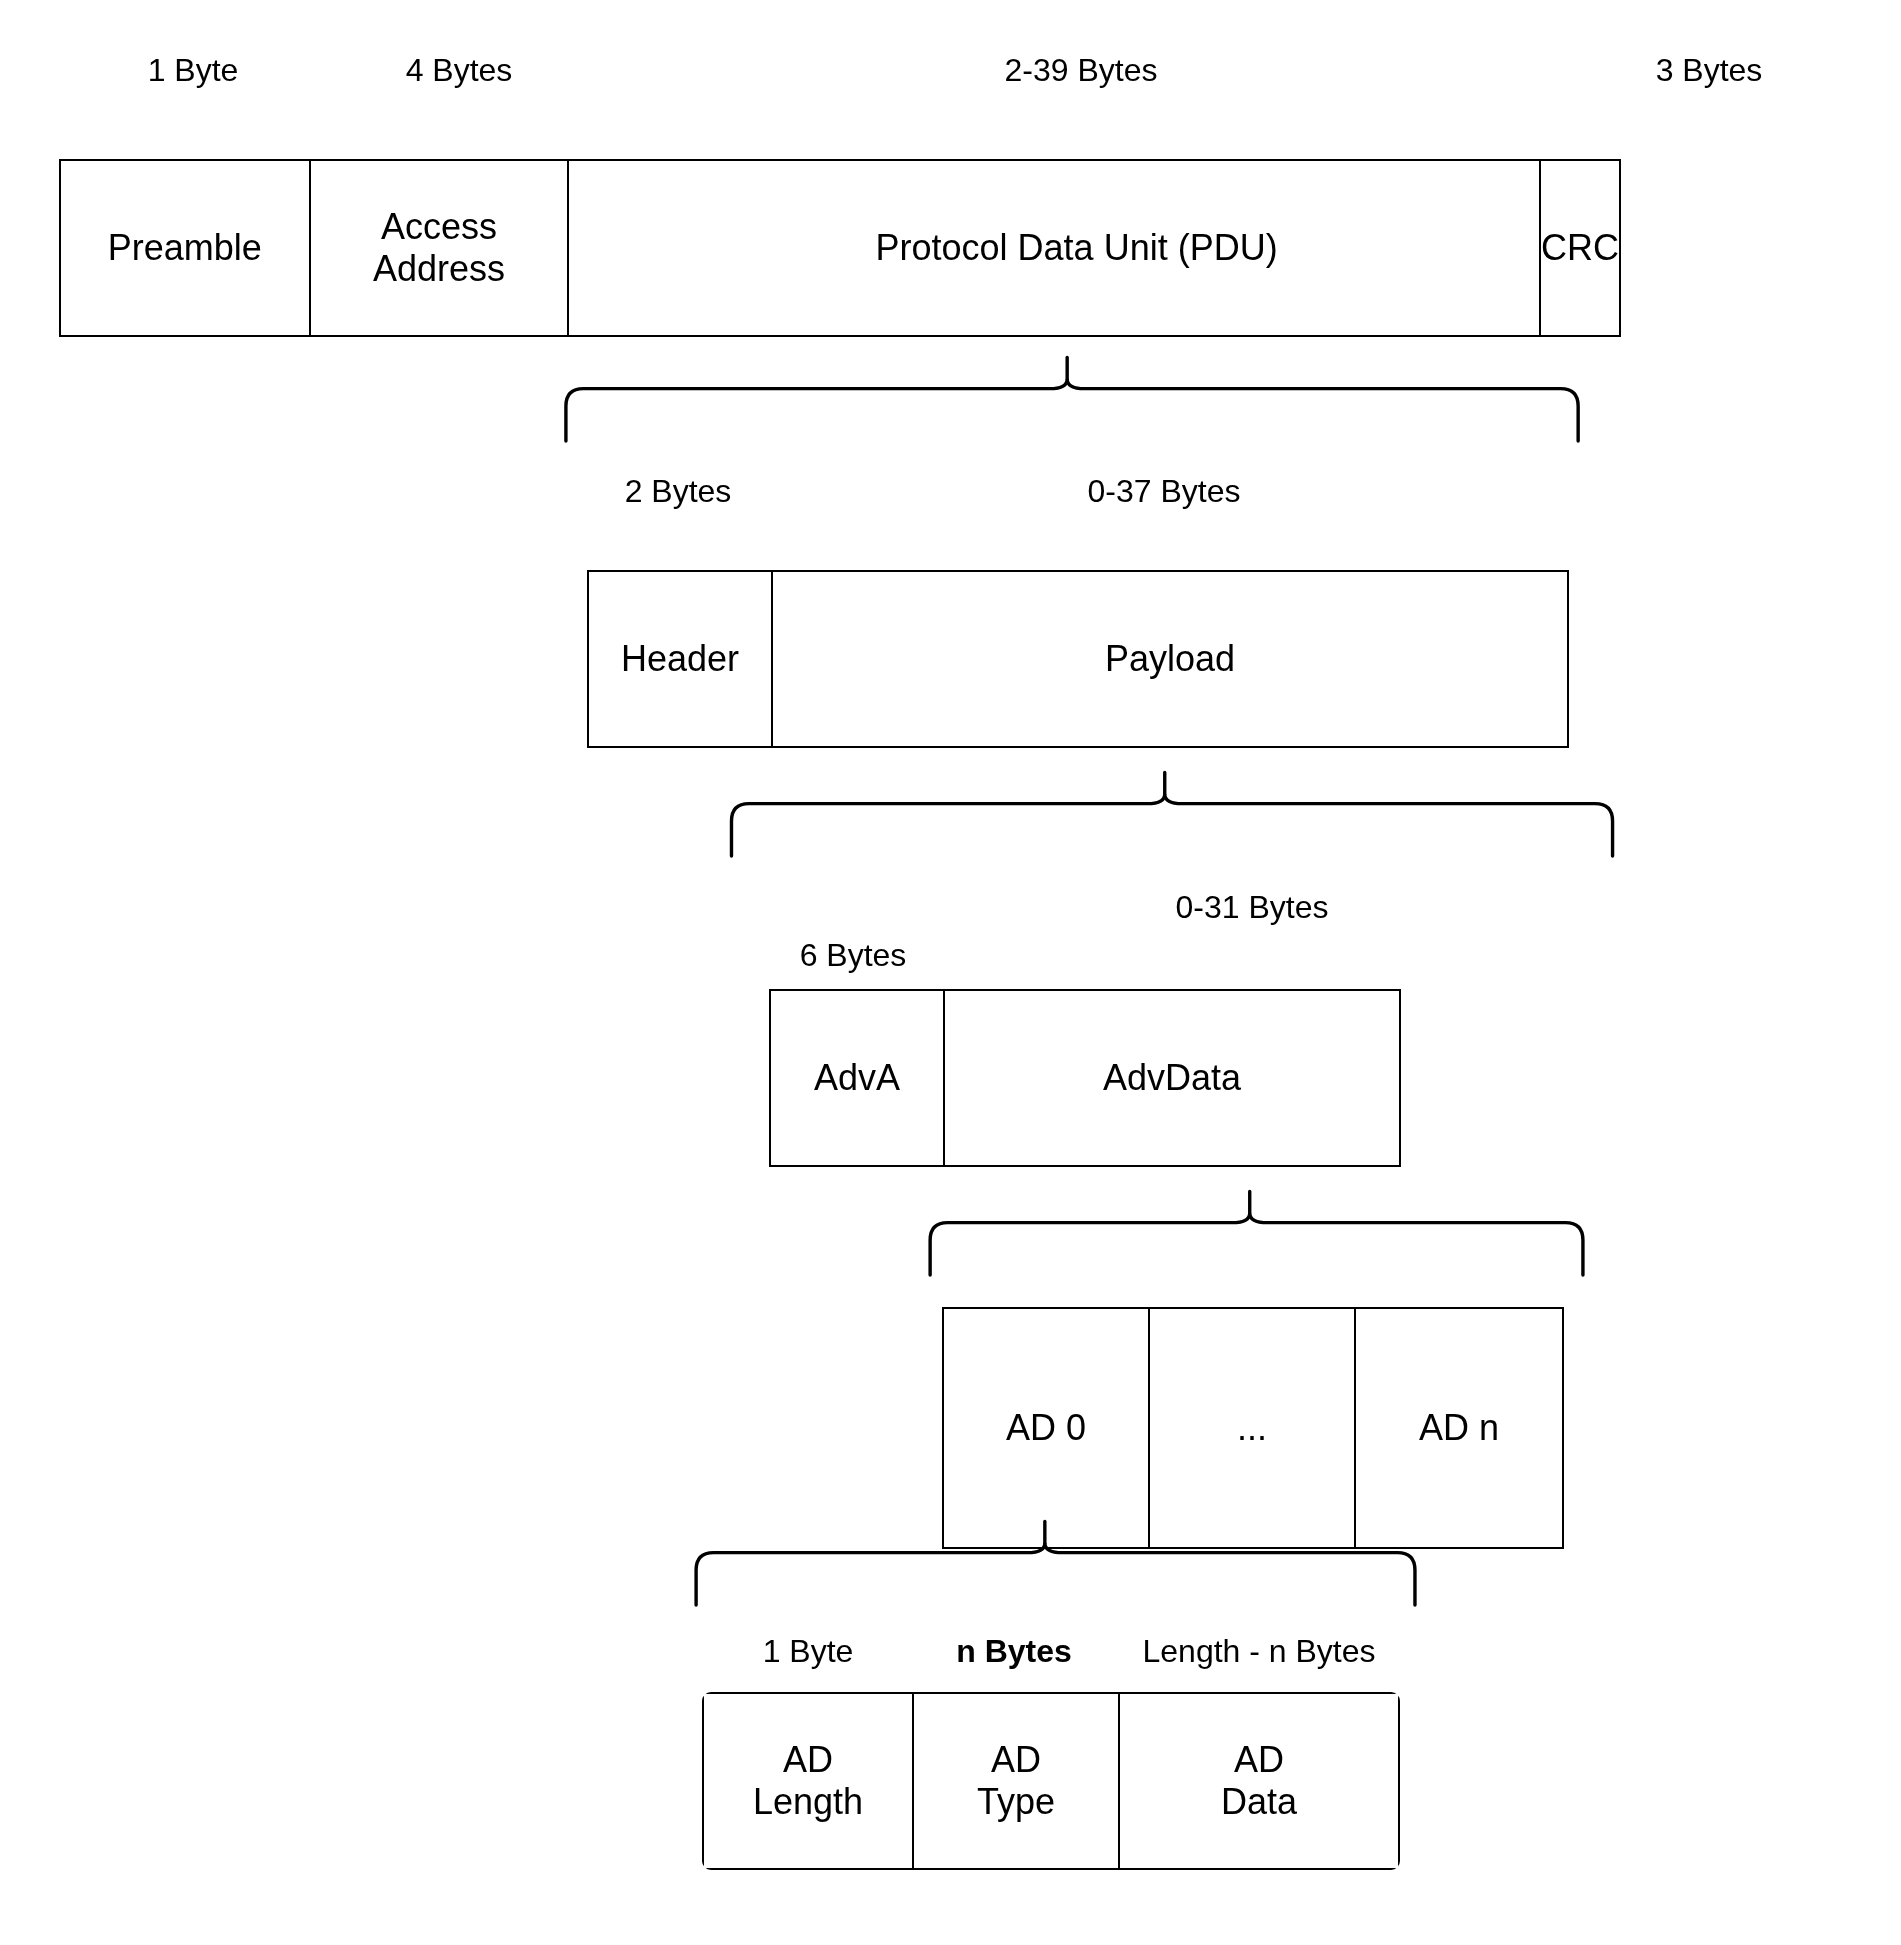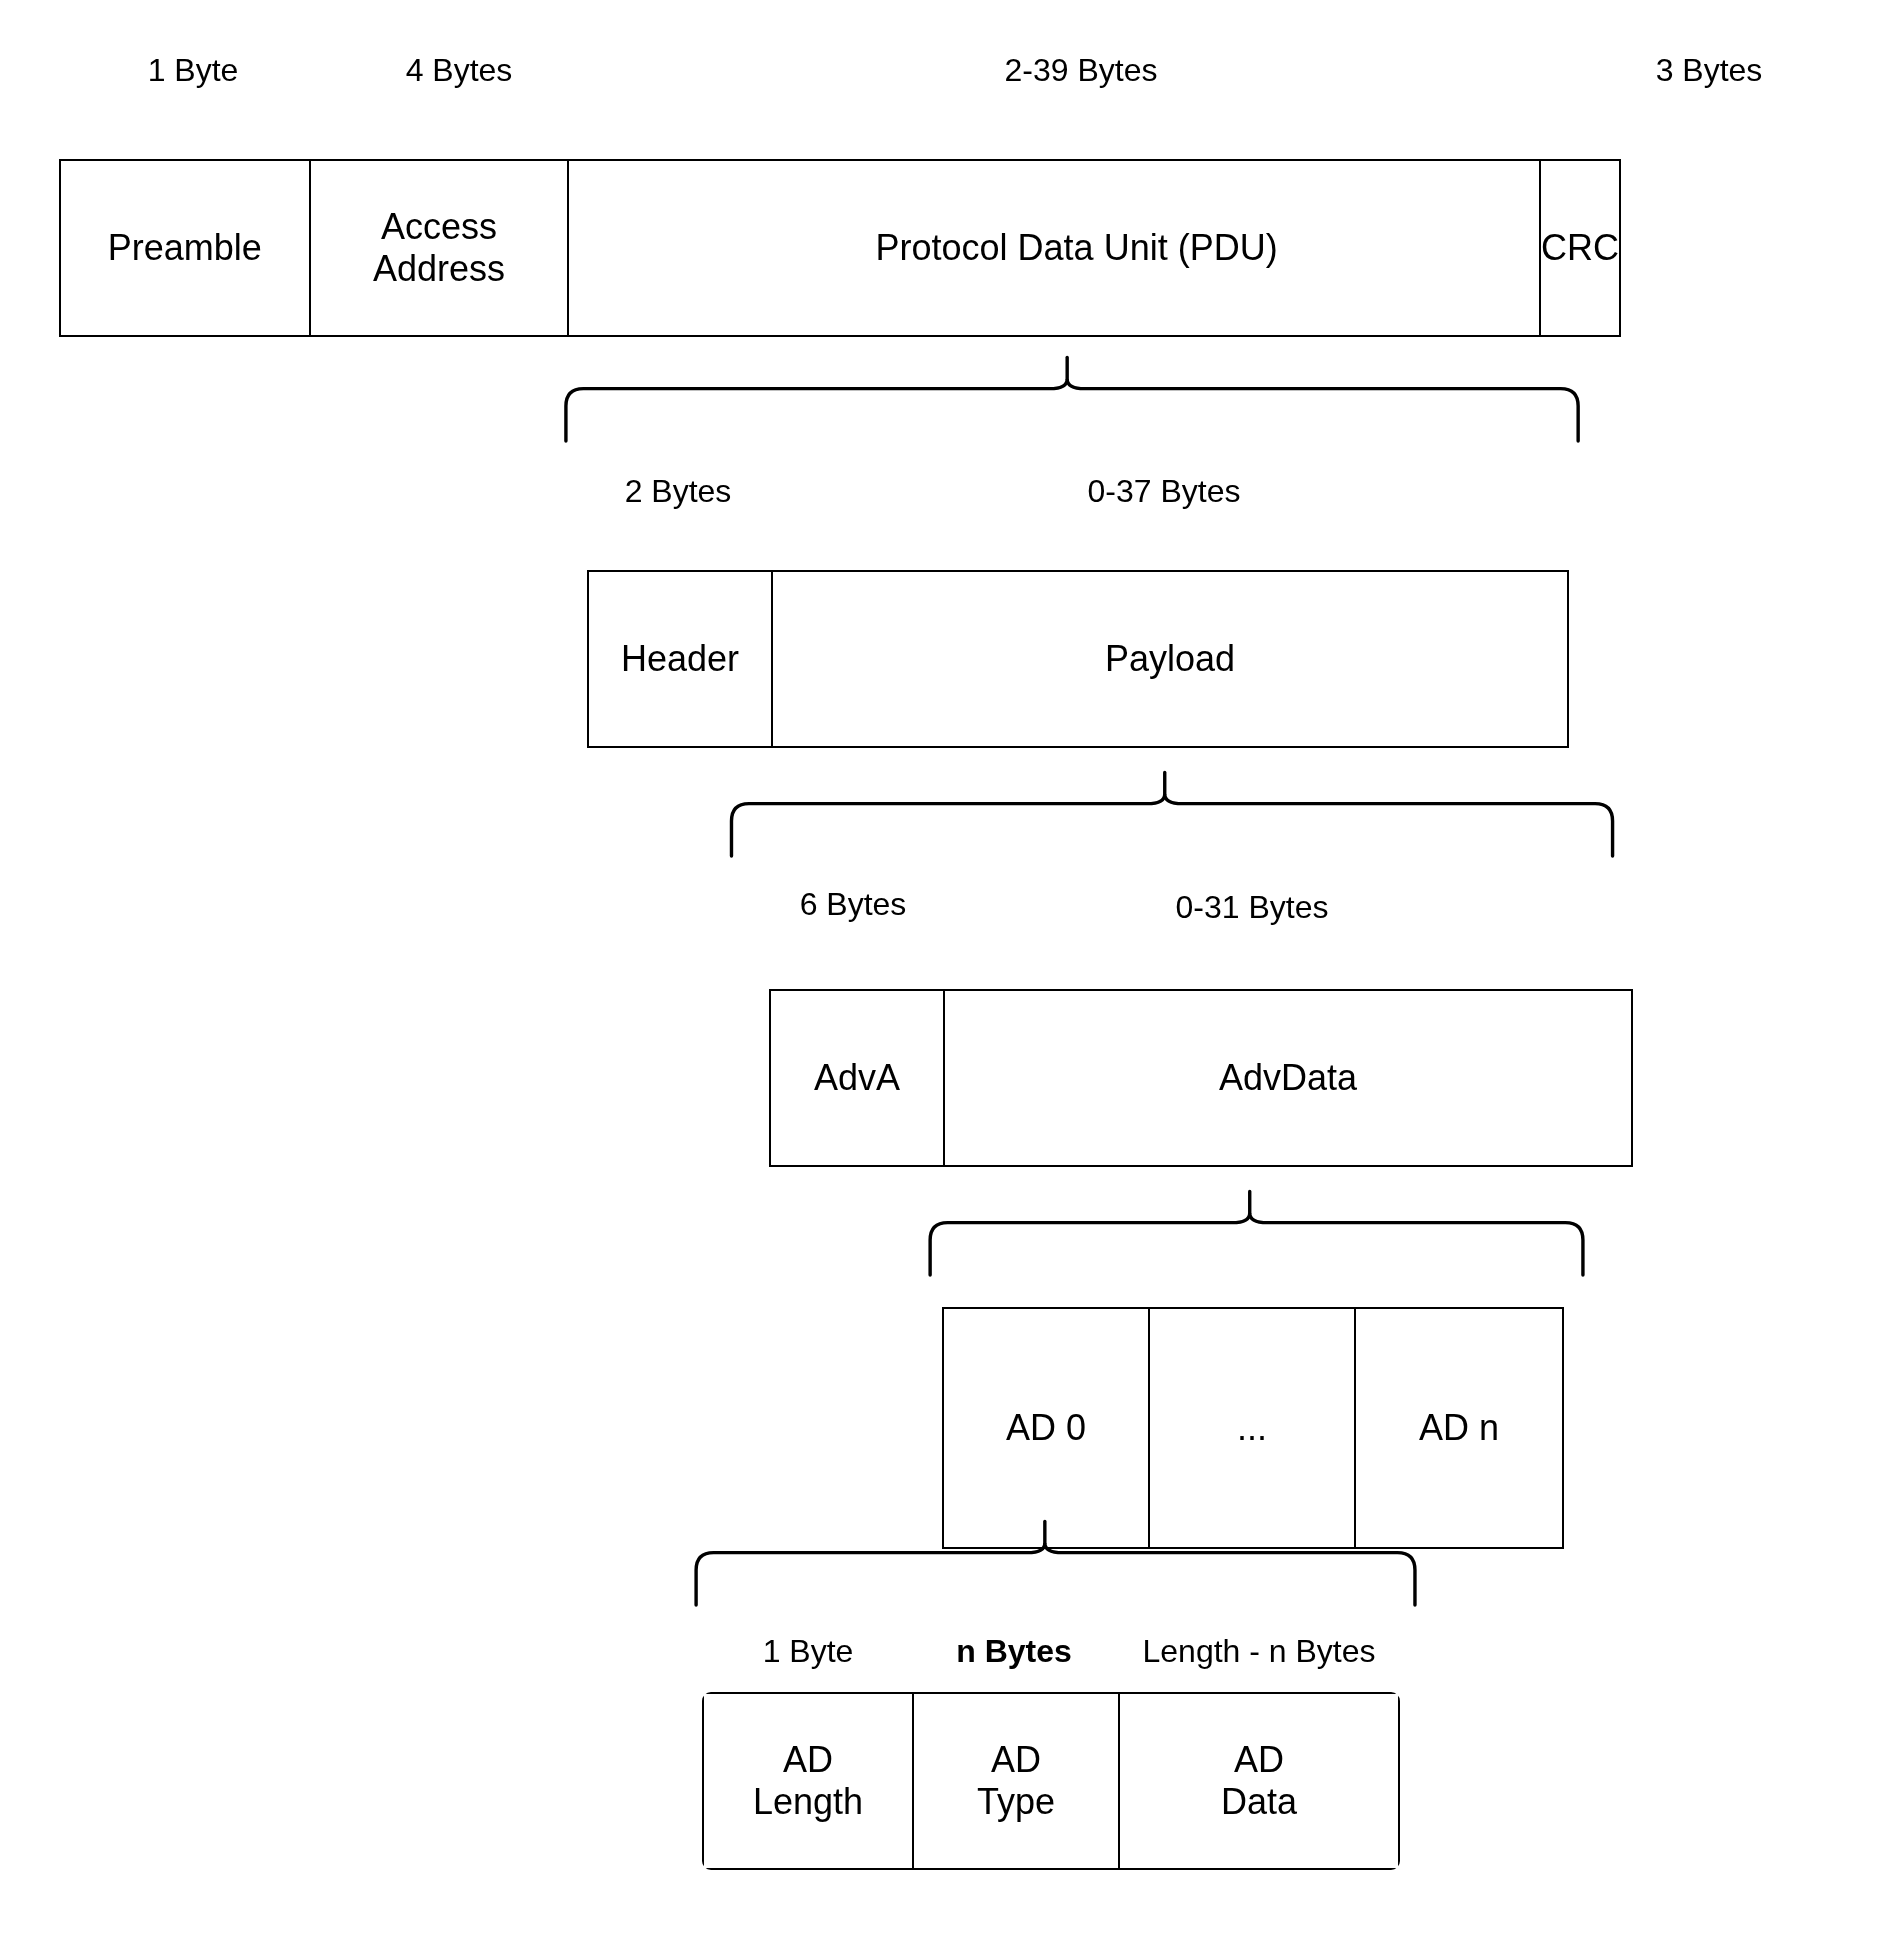--- a/index.html
+++ b/index.html
@@ -65,24 +65,24 @@
     </div>
   </div>
 
   <div class="brace" style="left:722px;top:790px;">
     <svg width="902" height="68" viewBox="0 0 925 70">
       <path d="M8,68 L8,32 Q8,14 26,14 L436,14 Q454,14 454,4 Q454,14 472,14 L897,14 Q915,14 915,32 L915,68" fill="none" stroke="#000000" stroke-width="3.5" stroke-linecap="round"></path>
       <path d="M454,4 L454,-18" fill="none" stroke="#000000" stroke-width="3.5" stroke-linecap="round"></path>
     </svg>
   </div>
 
-  <div class="lbl" style="left:853px;top:888px;text-align:center;">6 Bytes</div>
+  <div class="lbl" style="left:853px;top:939px;text-align:center;">6 Bytes</div>
   <div class="lbl" style="left:1252px;top:891px;">0-31 Bytes</div>
 
-  <div class="row" style="left:769px;top:989px;width:864px;height:178px;">
+  <div class="row" style="left:769px;top:989px;width:632px;height:178px;">
     <div class="cell" style="width:172px;">
       <span>AdvA</span>
     </div>
     <div class="cell" style="flex:1;">
       <span>AdvData</span>
     </div>
   </div>
 
   <div class="brace" style="left:921px;top:1209px;">
     <svg width="673" height="68" viewBox="0 0 690 70">

